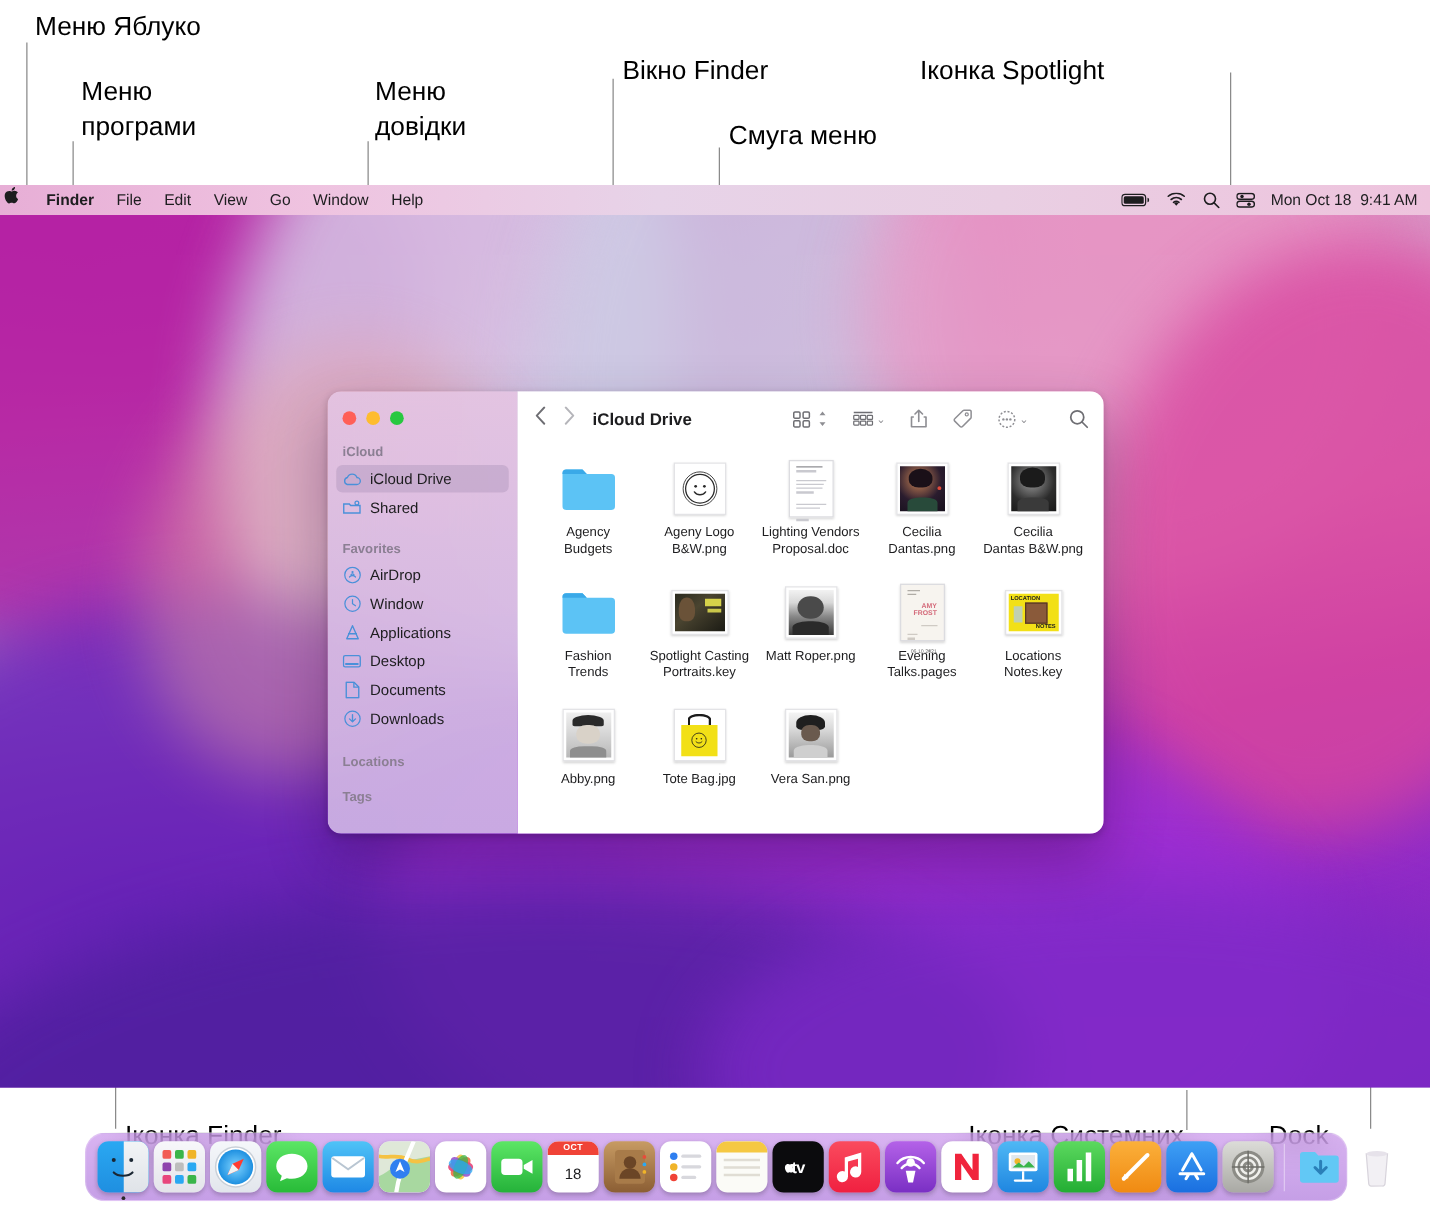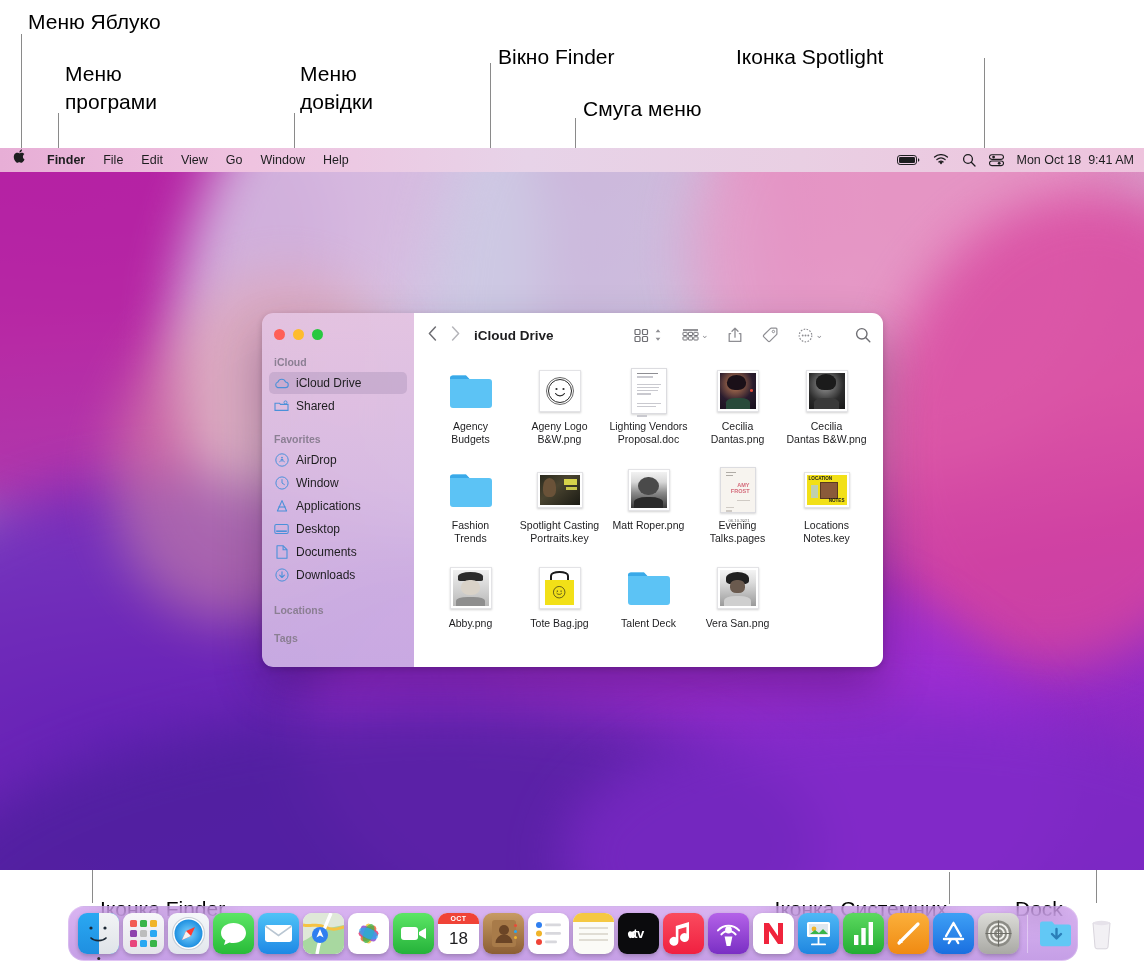--- a/index.html
+++ b/index.html
@@ -60,21 +60,21 @@
   .w10{ left:120px; top:120px; width:280px; height:360px; background:#e7a0a0; opacity:.45; transform: rotate(24deg);}
 
   
   .menubar {
     position: absolute; left:0; top:148px; width:1144px; height:24px;
     background: linear-gradient(90deg, #e7aed6 0%, #efc3e0 22%, #e7d3e8 46%, #e9cfe3 70%, #eec3dd 100%);
     display:flex; align-items:center;
     font-size: 12.5px;
     z-index: 12;
   }
-  .mb-left { display:flex; align-items:center; gap:0; padding-left:10px; }
+  .mb-left { display:flex; align-items:center; gap:0; }
   .mb-item { padding: 0 9px; color:#1d1d1f; height:24px; line-height:24px; }
   .mb-item.bold { font-weight: 700; }
   .apple-logo { width:14px; height:16px; display:block; margin-right:2px; }
   .mb-right { margin-left:auto; display:flex; align-items:center; gap:13px; padding-right:10px; }
   .mb-clock { font-size:12.5px; color:#1d1d1f; display:flex; gap:7px; }
 
   
   .finder {
     position:absolute; left:262px; top:313px; width:621px; height:354px;
     border-radius: 11px;
@@ -582,29 +582,20 @@
                       <circle cx="12.6" cy="8.4" r=".9" fill="#1b1b1b"></circle>
                       <path d="M6.6 11.6a4.2 4.2 0 006.8 0" fill="none" stroke="#1b1b1b" stroke-width=".9" stroke-linecap="round"></path>
                     </svg>
               </div>
             </div>
               </div>
           </div>
           <div class="flabel">Tote Bag.jpg</div>
         </div>
 
-        <div class="fitem">
-          <div class="thumb">
-            <svg width="46" height="38" viewBox="0 0 46 38">
-                <path d="M2 6.5a3 3 0 013-3h13l3.4 3.6h19.6a3 3 0 013 3V33a3 3 0 01-3 3H5a3 3 0 01-3-3z" fill="#5cc3f5"></path>
-                <path d="M2 6.5a3 3 0 013-3h13l3.4 3.6H2z" fill="#3aa9e8"></path>
-              </svg>
-          </div>
-          <div class="flabel">Talent Deck</div>
-        </div>
 
         <div class="fitem">
           <div class="thumb">
             <div class="photo">
                 <div class="photo-inner" style="background:linear-gradient(180deg,#f4f4f4 0%,#dcdcdc 34%,#9a9a9a 100%);position:relative;">
               <div style="position:absolute;left:18%;top:4%;width:64%;height:34%;background:#1f1f1f;border-radius:50% 50% 24% 24%;"></div>
               <div style="position:absolute;left:30%;top:28%;width:40%;height:34%;background:#6a5a4e;border-radius:44%;"></div>
               <div style="position:absolute;left:12%;bottom:0;width:76%;height:30%;background:#cfcfcf;border-radius:42% 42% 0 0;"></div>
             </div>
               </div>
@@ -698,21 +689,21 @@
 
     <div class="dicon" style="background:linear-gradient(180deg,#5ce665,#25b23a);">
       <svg width="41" height="41" viewBox="0 0 41 41">
           <rect x="8" y="14" width="17" height="13" rx="3" fill="#fff"></rect>
           <path d="M26 19l7-4v11l-7-4z" fill="#fff"></path>
         </svg>
     </div>
 
     <div class="dicon" style="background:#fff;">
       <div style="position:absolute;top:0;left:0;right:0;height:11px;background:#f04337;color:#fff;font-size:7px;font-weight:700;text-align:center;line-height:11px;letter-spacing:.4px;">OCT</div>
-      <div style="position:absolute;top:11px;left:0;right:0;bottom:0;display:flex;align-items:center;justify-content:center;font-size:17px;color:#1d1d1f;">18</div>
+      <div style="position:absolute;top:11px;left:0;right:0;bottom:0;display:flex;align-items:center;justify-content:center;font-size:12px;color:#1d1d1f;">18</div>
     </div>
 
     <div class="dicon" style="background:linear-gradient(180deg,#c79b63,#8b5e34);">
       <svg width="41" height="41" viewBox="0 0 41 41">
           <rect x="9" y="7" width="24" height="27" rx="3" fill="#a87b49"></rect>
           <circle cx="21" cy="17" r="5" fill="#6b4526"></circle>
           <path d="M12.5 30a8.5 8.5 0 0117 0z" fill="#6b4526"></path>
           <rect x="31" y="11" width="3" height="3" rx="1.5" fill="#e84b3a"></rect>
           <rect x="31" y="17" width="3" height="3" rx="1.5" fill="#2aa8f2"></rect>
           <rect x="31" y="23" width="3" height="3" rx="1.5" fill="#f0b429"></rect>

